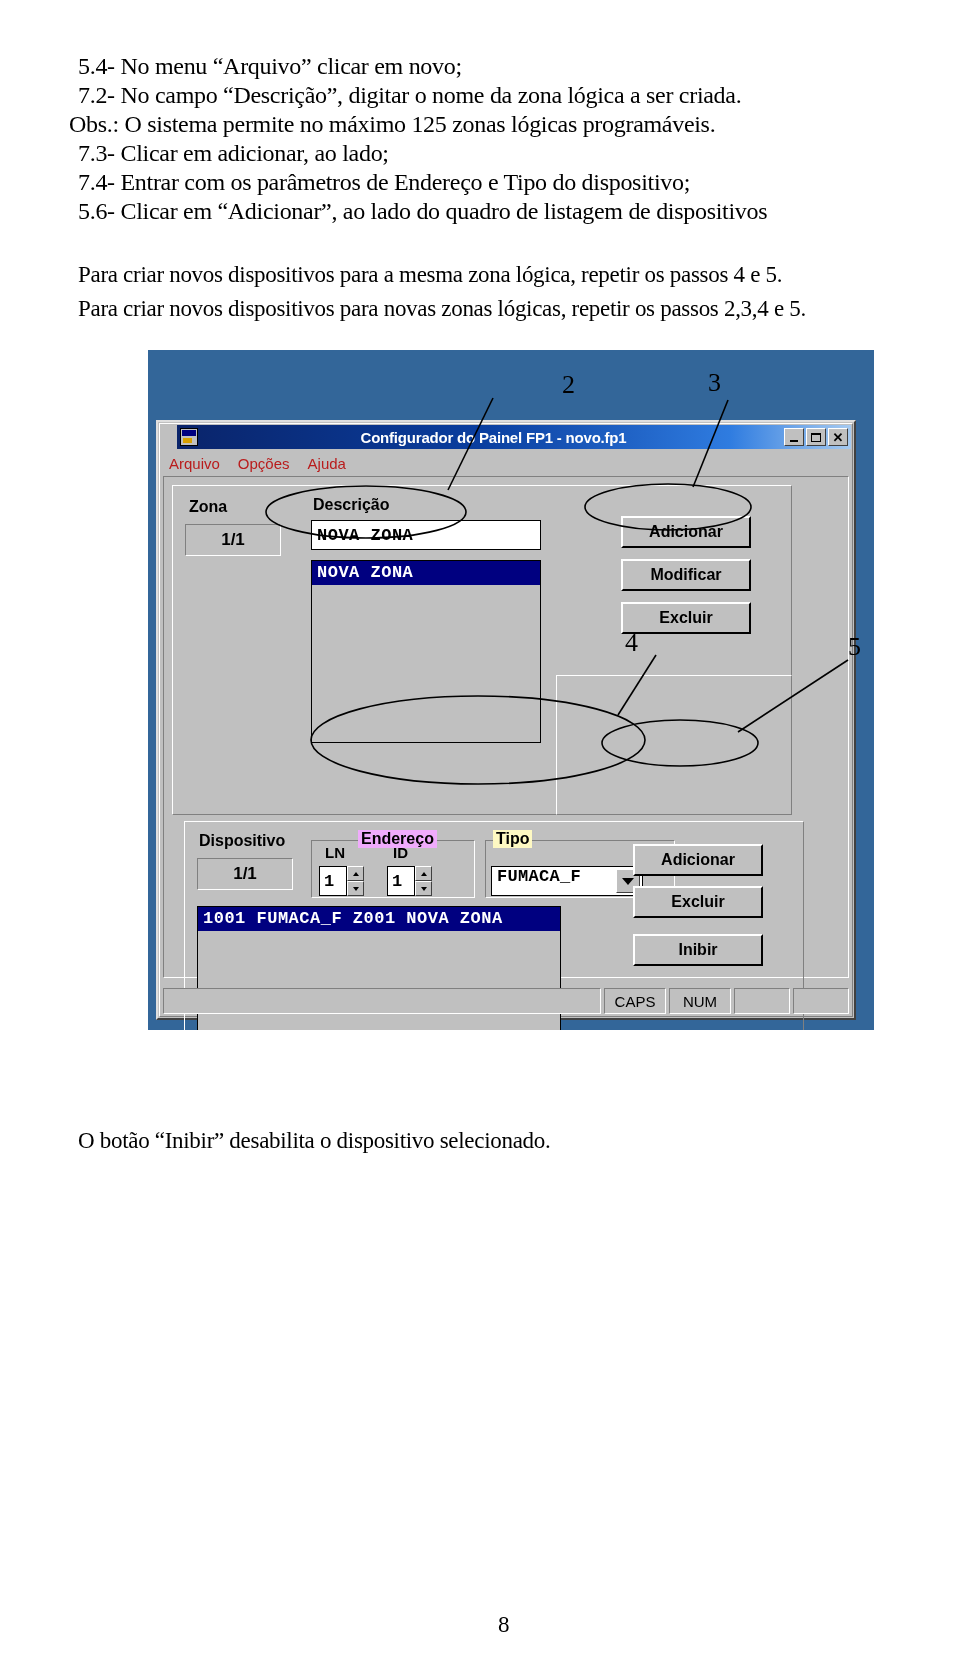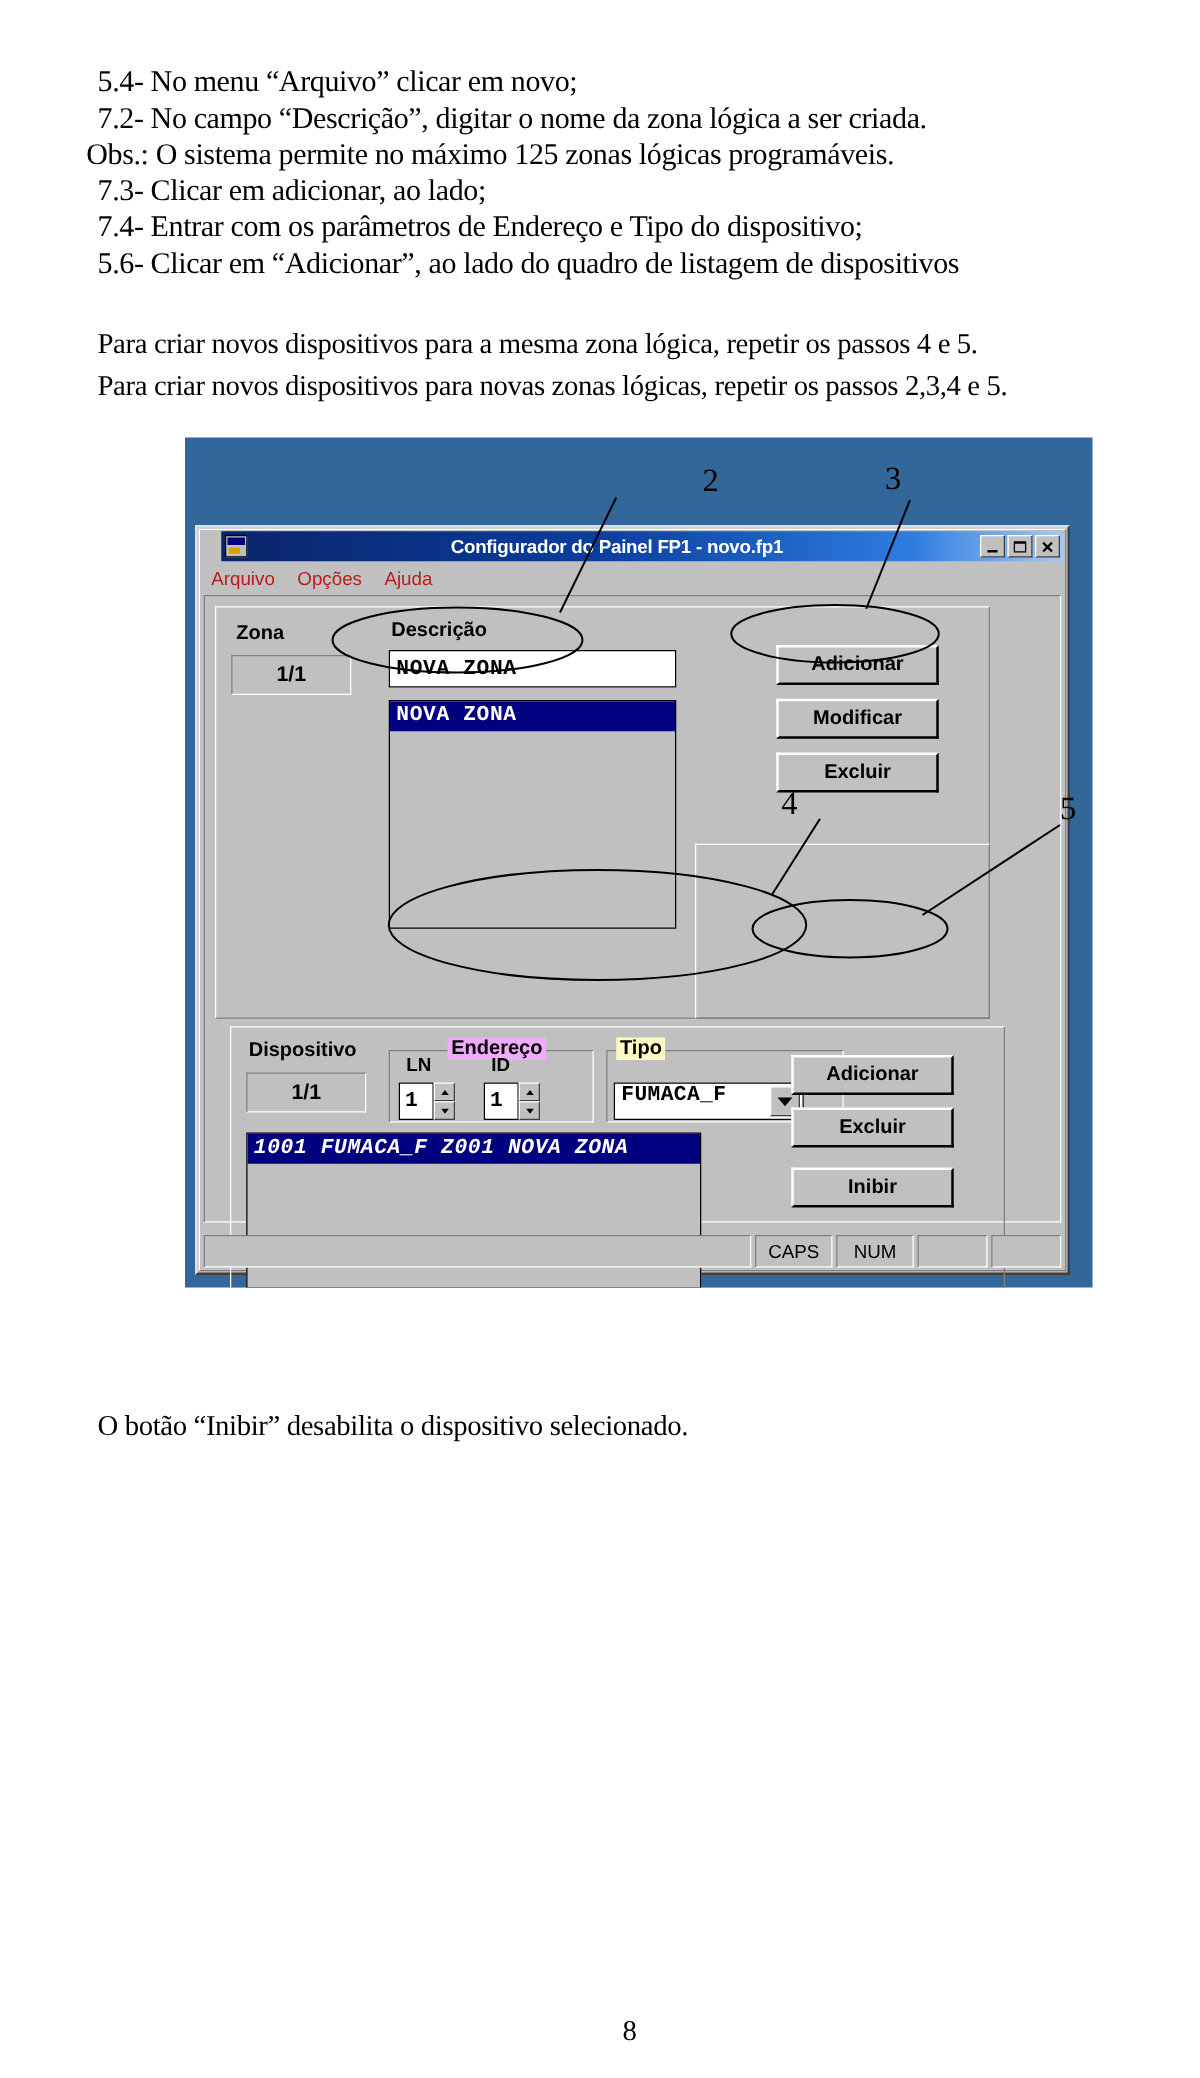--- a/index.html
+++ b/index.html
@@ -483,21 +483,21 @@
 
           <div class="group group-sunken" style="left:300px; top:18px; width:190px; height:58px;"></div>
           <span class="lbl" style="left:308px; top:8px; background:#fef9c3; padding:0 3px;">Tipo</span>
           <div class="combo" style="left:306px; top:44px; width:152px; height:30px;">
             <span>FUMACA_F</span>
             <span class="combo-btn">
                 <span class="combo-arrow"></span>
               </span>
           </div>
 
-          <div class="listbox" style="left:12px; top:84px; width:364px; height:125px;font-style:italic;">
+          <div class="listbox" style="left:12px; top:84px; width:364px; height:125px;">
             <div class="list-sel">1001 FUMACA_F Z001 NOVA ZONA</div>
           </div>
 
           <div class="btn" style="left:448px; top:22px; width:130px; height:32px;">Adicionar</div>
           <div class="btn" style="left:448px; top:64px; width:130px; height:32px;">Excluir</div>
           <div class="btn" style="left:448px; top:112px; width:130px; height:32px;">Inibir</div>
         </div>
 
       </div>
 

